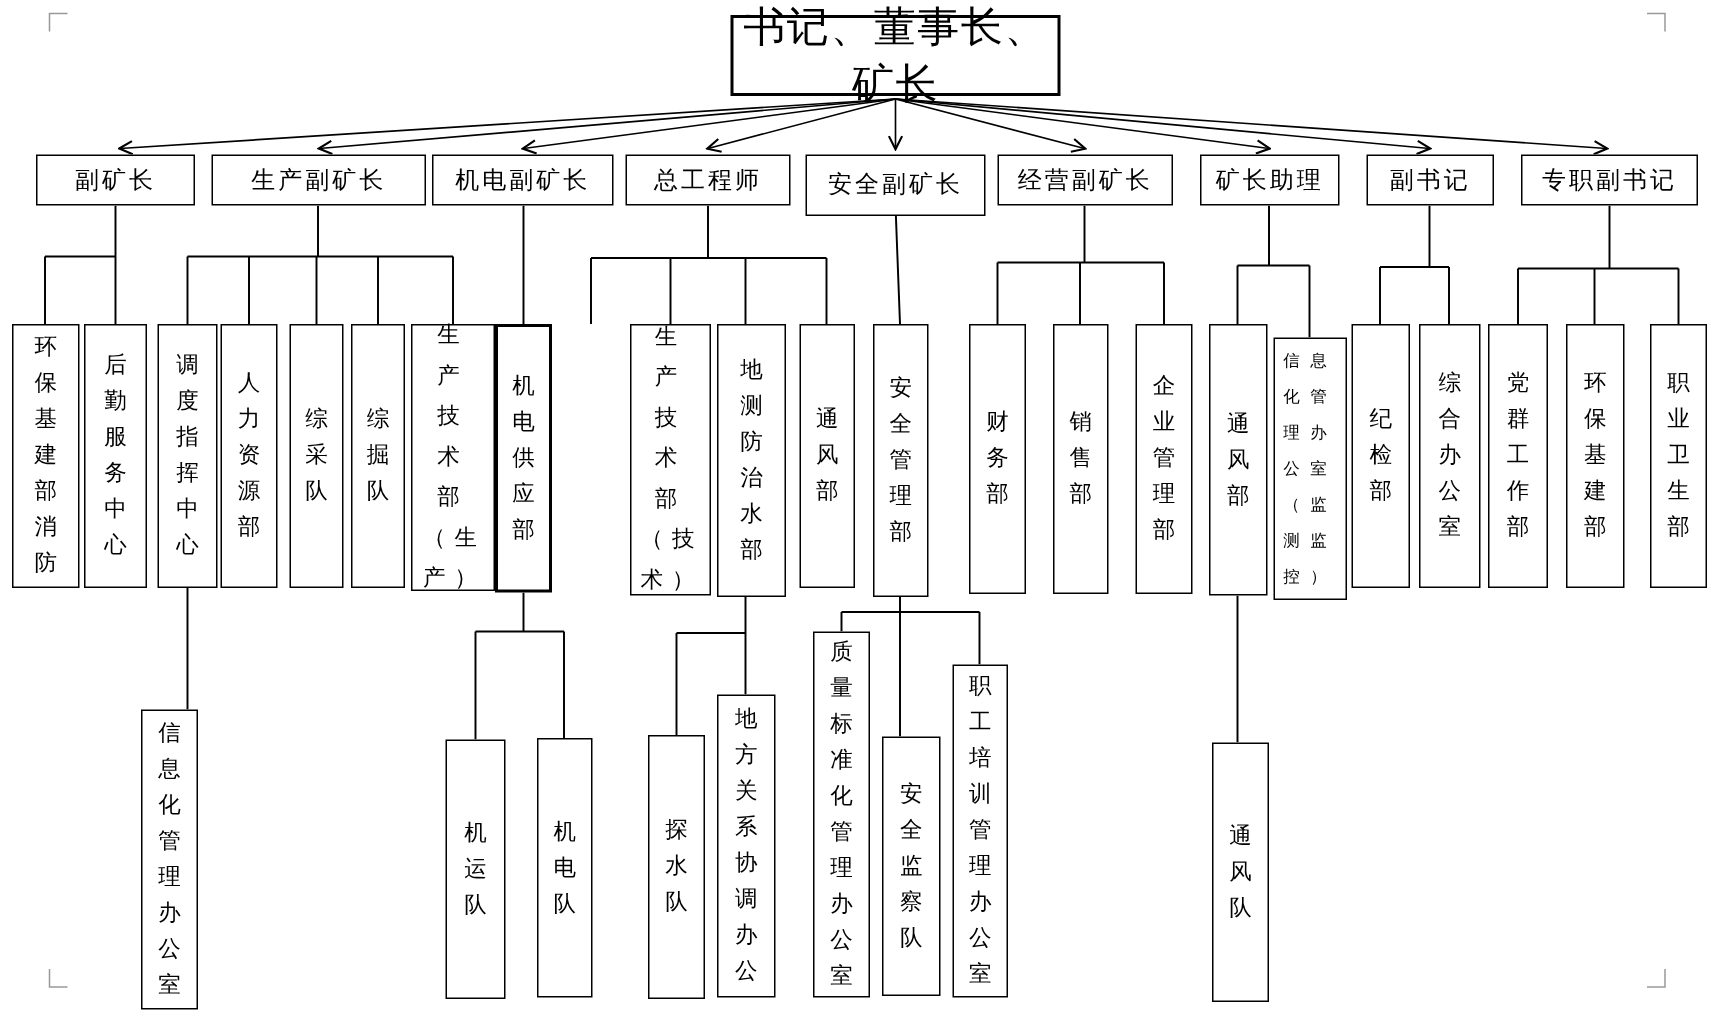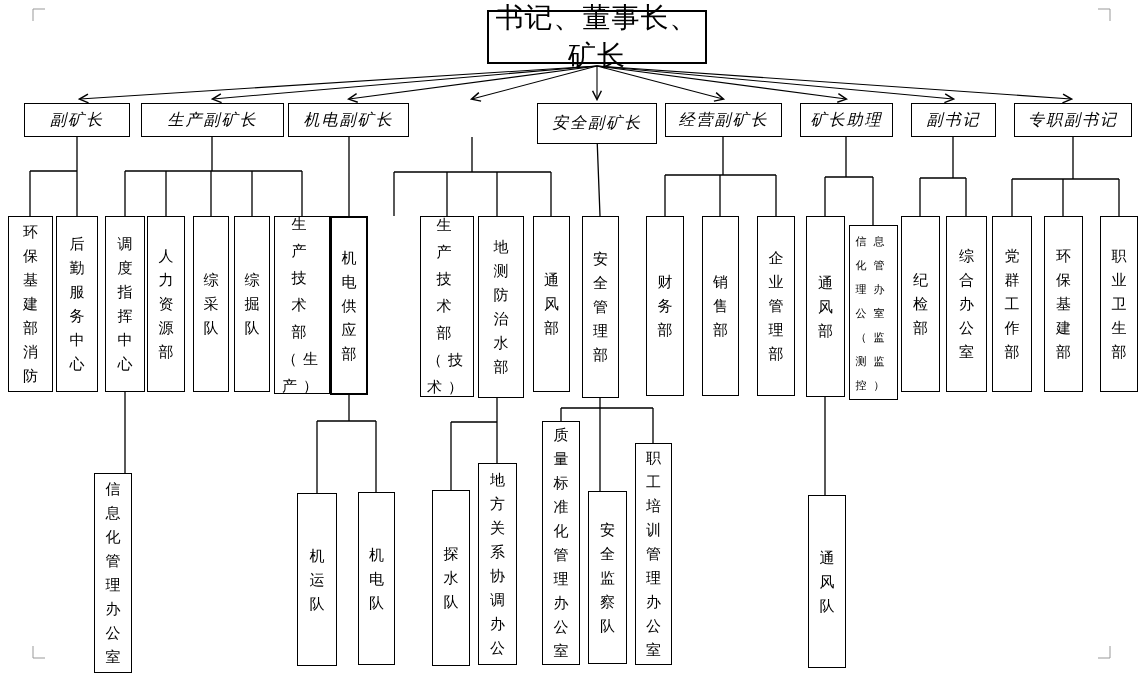--- a/index.html
+++ b/index.html
@@ -8,21 +8,21 @@
     font-family:"Liberation Serif","DejaVu Serif",serif;color:#000;
   }
   .wires{position:absolute;left:0;top:0;}
   .box{
     position:absolute;box-sizing:border-box;border:1px solid #000;background:#fff;
     display:flex;align-items:center;justify-content:center;text-align:center;
   }
   .box span{display:block;text-align:center;word-break:break-all;}
   .b2{border-width:2px;}
   .h1{font-size:28px;letter-spacing:1px;}
-  .h2{font-size:16px;letter-spacing:2px;font-style:italic;}
+  .h2{font-size:16px;letter-spacing:2px;}
   .c1 span{width:17px;font-size:15px;line-height:24px;}
   .c2 span{width:40px;font-size:15px;line-height:27px;letter-spacing:6px;}
   .c2s span{width:38px;font-size:11px;line-height:24px;letter-spacing:7px;}
 </style>
 </head>
 <body>
 
 <div class="stage">
 
   <svg class="wires" width="1143" height="677" viewBox="0 0 1143 677">
@@ -69,20 +69,23 @@
     </div>
 
   <div class="box h2" style="left:24px;top:103px;width:106px;height:34px">
       <span>副矿长</span>
     </div>
   <div class="box h2" style="left:141px;top:103px;width:143px;height:34px">
       <span>生产副矿长</span>
     </div>
   <div class="box h2" style="left:288px;top:103px;width:121px;height:34px">
       <span>机电副矿长</span>
+    </div>
+  <div class="box h2" style="left:417px;top:103px;width:110px;height:34px">
+      <span>总工程师</span>
     </div>
   <div class="box h2" style="left:537px;top:103px;width:120px;height:41px">
       <span>安全副矿长</span>
     </div>
   <div class="box h2" style="left:665px;top:103px;width:117px;height:34px">
       <span>经营副矿长</span>
     </div>
   <div class="box h2" style="left:800px;top:103px;width:93px;height:34px">
       <span>矿长助理</span>
     </div>

